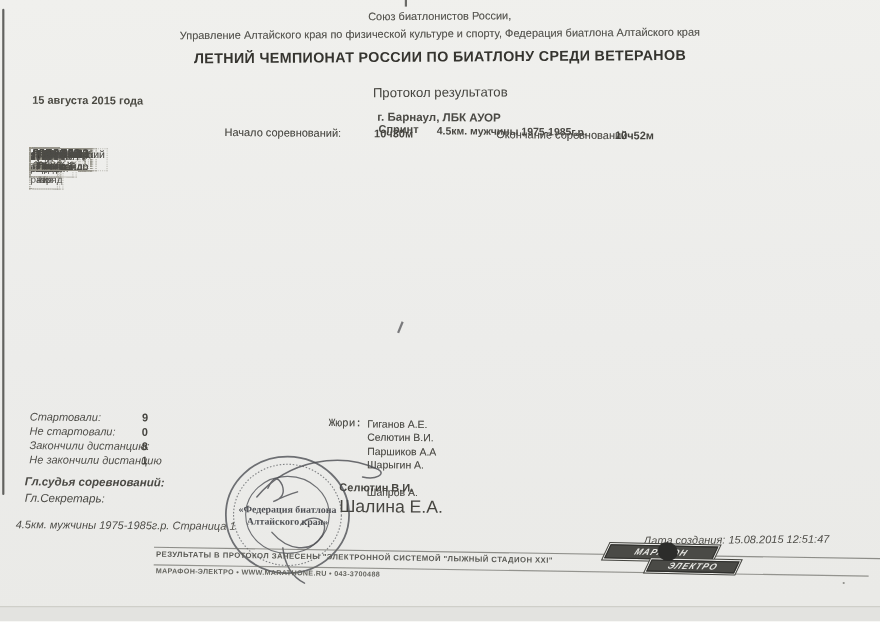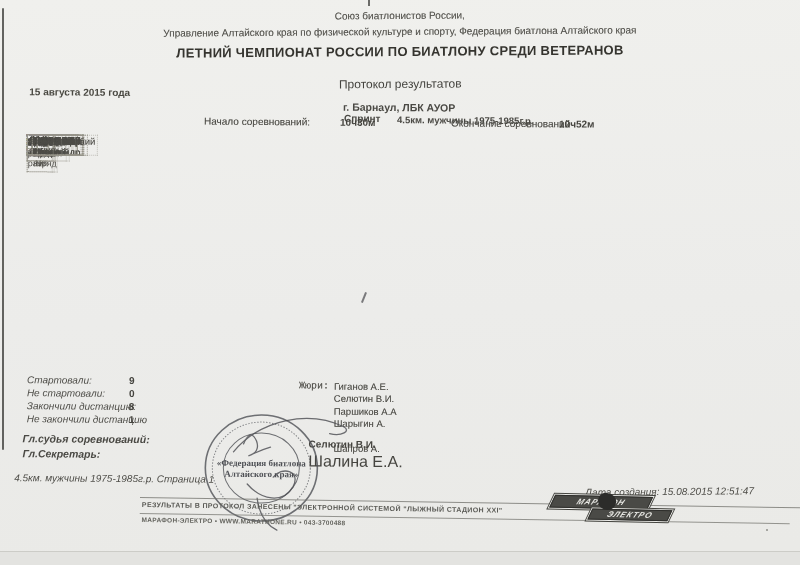--- a/index.html
+++ b/index.html
@@ -64,21 +64,21 @@
   .results tbody td.low { vertical-align:bottom; padding-bottom:1px; line-height:1; }
   .results tbody tr.spacer td { height:8px; }
 
   
   .stats { left:30px; top:374px; width:260px; height:70px; }
   .stat-row { position:absolute; left:0; font-size:10px; font-style:italic; color:#4e4d48; white-space:nowrap; }
   .stat-row b { position:absolute; left:102px; font-style:normal; font-weight:700; color:#45443f; }
   .jury-label { left:302px; top:378px; font-size:10px;font-family:Liberation Mono, monospace; }
   .jury-name { left:337px; font-size:9.5px; white-space:nowrap; }
   .judge-label { left:26px; top:432px; font-size:10.5px; font-style:italic; font-weight:600; color:#4a4944;text-align:right; }
-  .secretary-label { left:26px; top:447px; font-size:10.5px; font-style:italic; font-weight:700; color:#4a4944; }
+  .secretary-label { left:26px; top:447px; font-size:10.5px; font-style:italic; font-weight:400; color:#4a4944; }
   .judge-name { left:312px; top:436px; font-size:10px; font-weight:600; color:#4645440; color:#464540; }
   .secretary-name { left:312px; top:450px; font-size:16px; font-weight:400; color:#464540; }
   .page-info { left:18px; top:472px; font-size:10px; font-style:italic; color:#4e4d48; }
 
   
   .stamp-wrap { left:195px; top:398px; width:176px; height:136px; }
   .stamp-wrap svg { position:absolute; left:0; top:0; }
 
   
   .machine { left:140px; top:497px; width:676px; height:30px; transform:rotate(0.9deg); transform-origin:0 0; }

